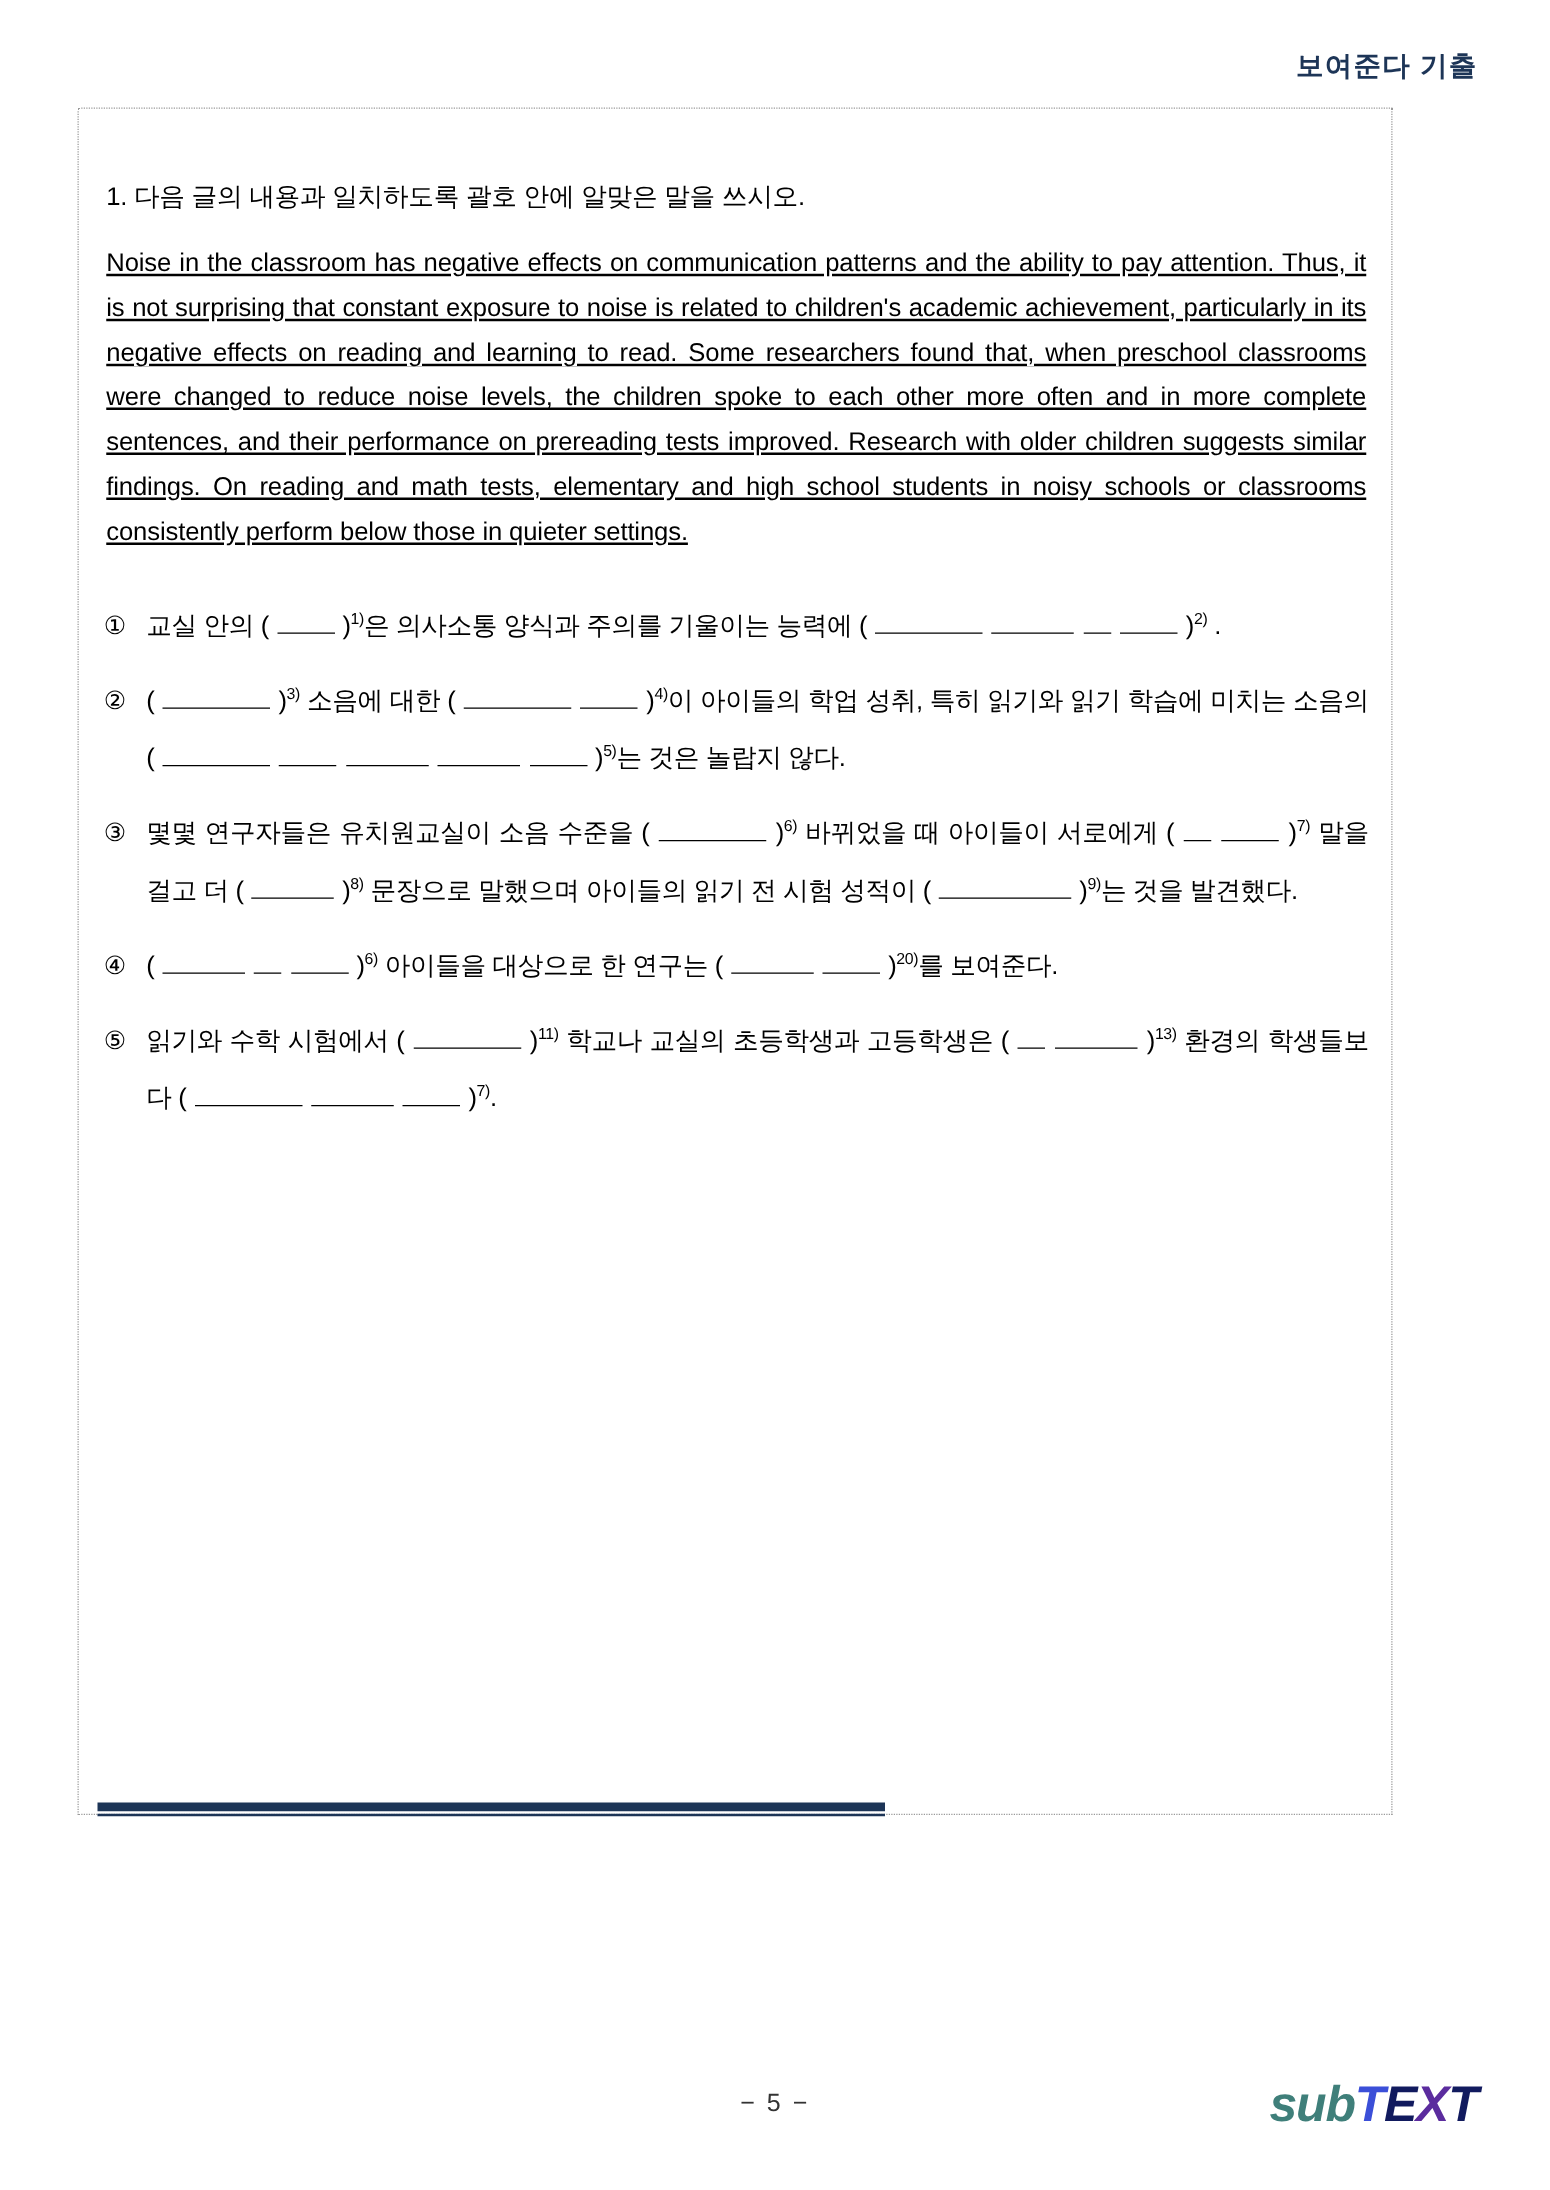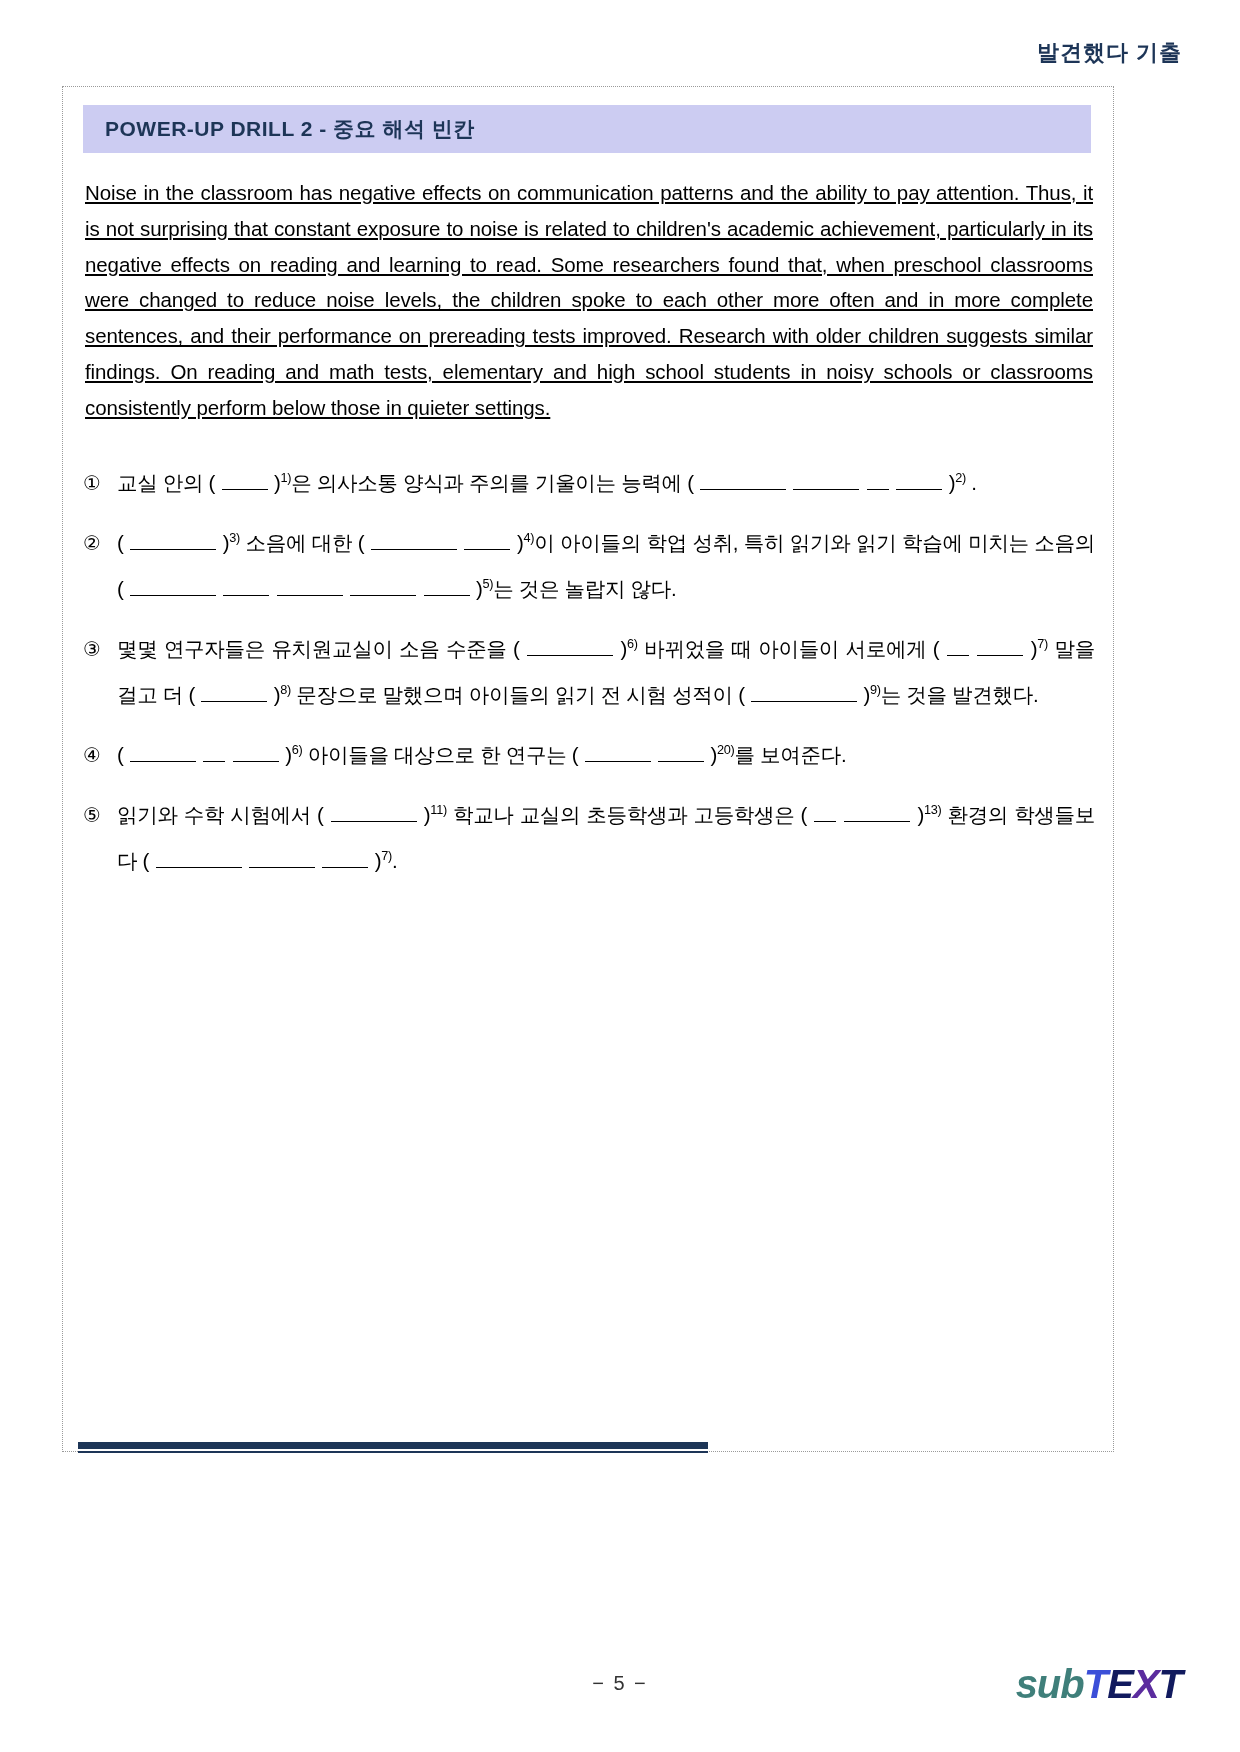--- a/index.html
+++ b/index.html
@@ -165,27 +165,27 @@
   }
   .logo .sub { color: #3f7f7a; }
   .logo .t1  { color: #3b4fd8; }
   .logo .e   { color: #111a5e; }
   .logo .x   { color: #5b2c9e; }
   .logo .t2  { color: #111a5e; }
 </style>
 </head>
 <body>
 
-<div class="page-header">발견했다 기출</div>
+<div class="page-header">보여준다 기출</div>
 
 <div class="content-frame">
   <div class="inner">
 
-    <div class="title-banner">POWER-UP DRILL 2 - 중요 해석 빈칸</div>
-
+
+    <div class="instruction">1. 다음 글의 내용과 일치하도록 괄호 안에 알맞은 말을 쓰시오.</div>
 
     <div class="passage">Noise in the classroom has negative effects on communication patterns and the ability to pay attention. Thus, it is not surprising that constant exposure to noise is related to children's academic achievement, particularly in its negative effects on reading and learning to read. Some researchers found that, when preschool classrooms were changed to reduce noise levels, the children spoke to each other more often and in more complete sentences, and their performance on prereading tests improved. Research with older children suggests similar findings. On reading and math tests, elementary and high school students in noisy schools or classrooms consistently perform below those in quieter settings.</div>
 
     <div class="items">
         <div class="item">
           <div class="item-marker">①</div>
           <div class="item-body">교실 안의 ( <span class="blank b-s"></span> )<sup>1)</sup>은 의사소통 양식과 주의를 기울이는 능력에 ( <span class="blank b-l"></span> <span class="blank b-m"></span> <span class="blank b-xs"></span> <span class="blank b-s"></span> )<sup>2)</sup> .</div>
         </div>
         <div class="item">
           <div class="item-marker">②</div>

